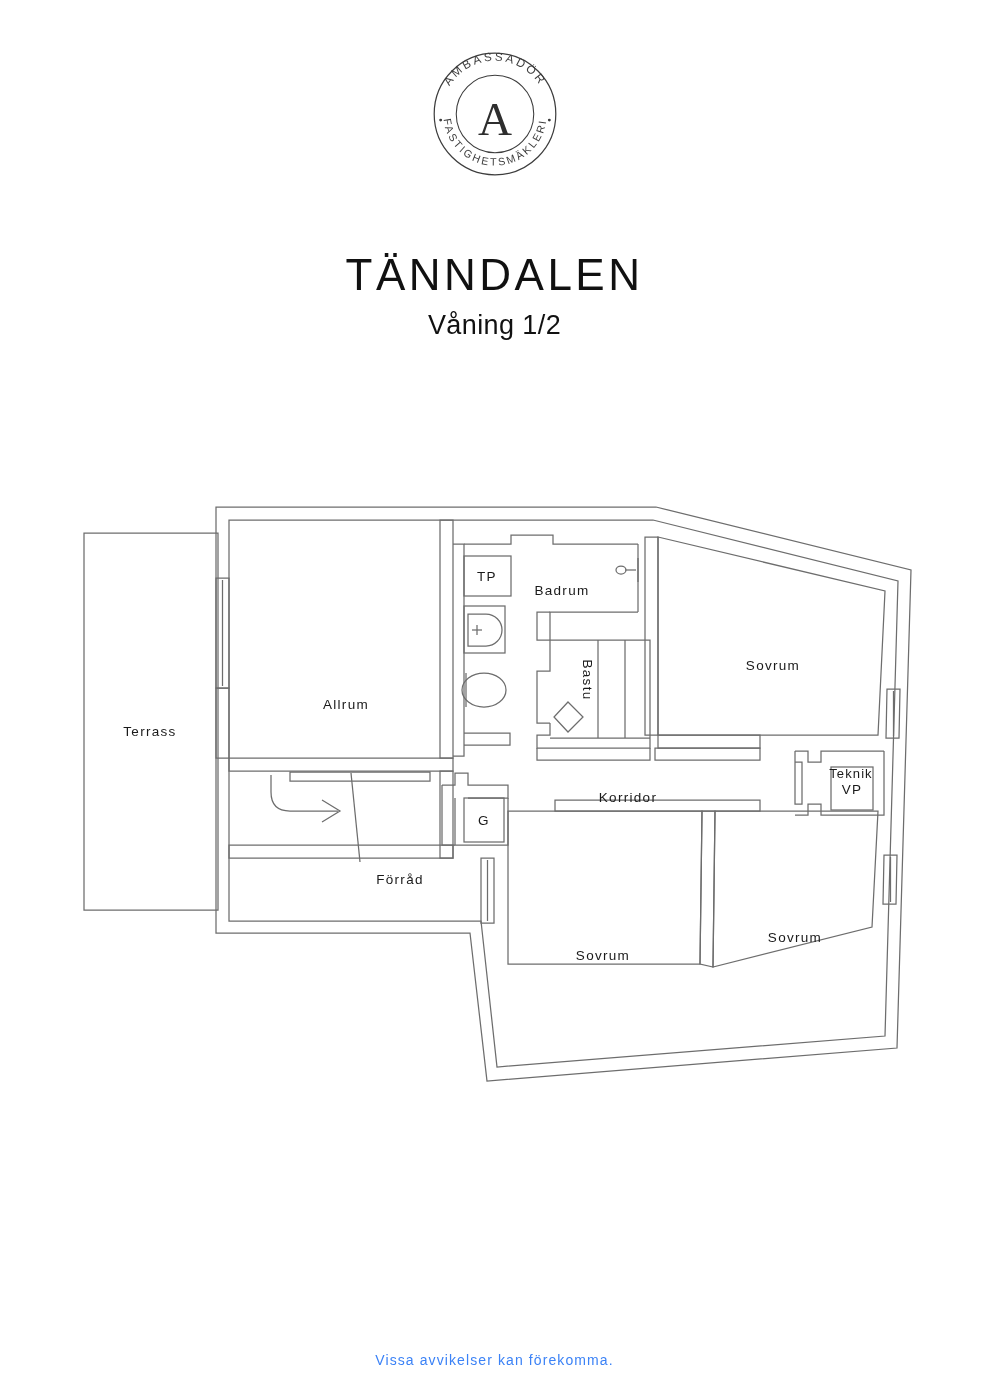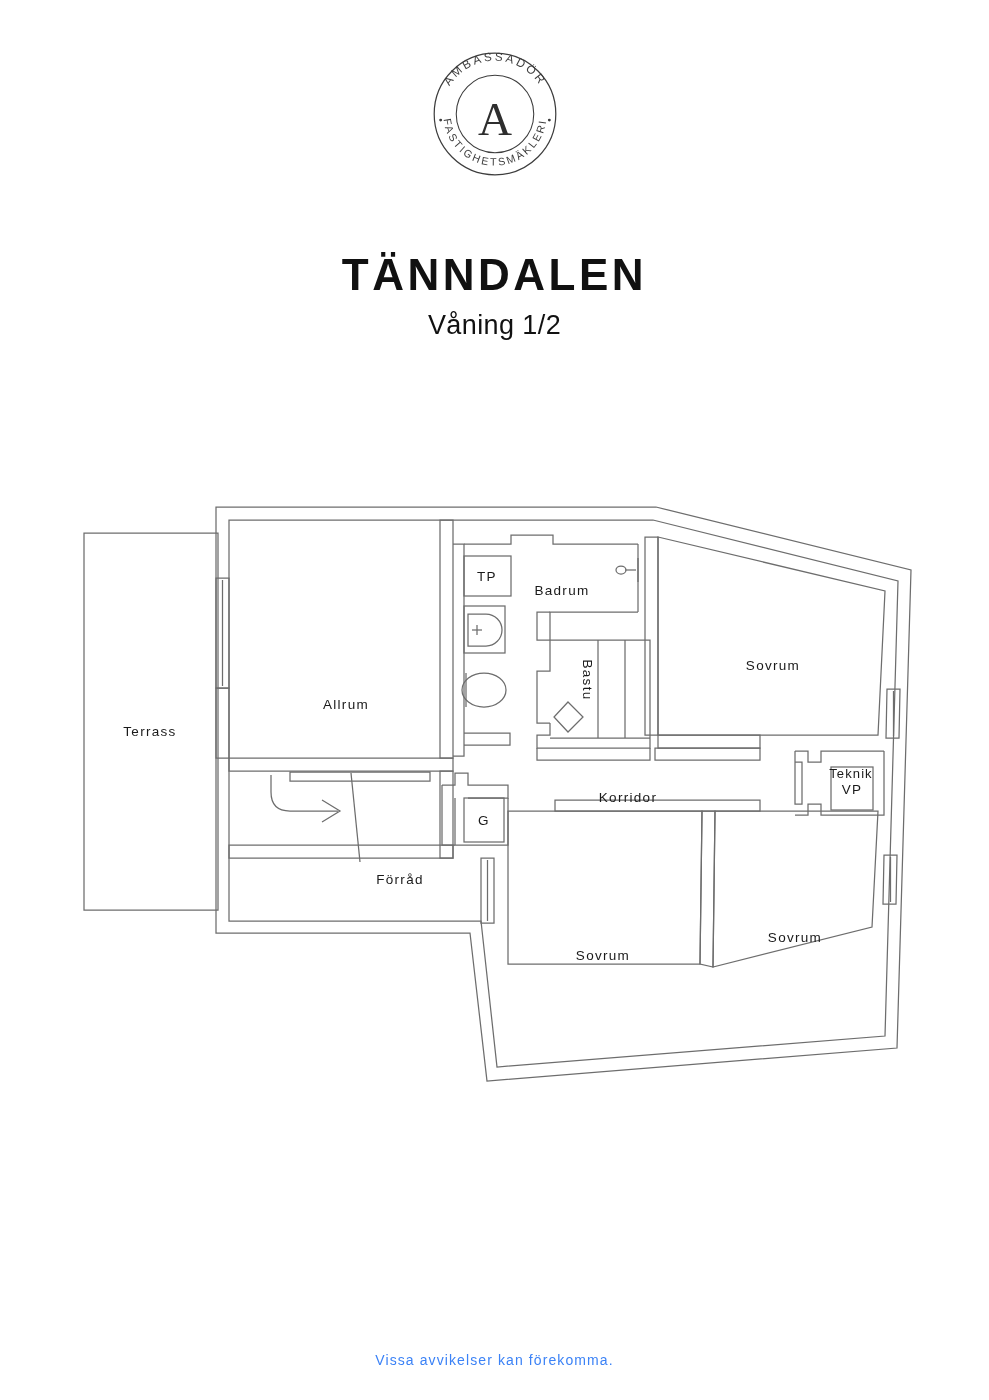--- a/index.html
+++ b/index.html
@@ -41,21 +41,21 @@
   .title-block {
     position: absolute;
     left: 0;
     top: 250px;
     width: 989px;
     text-align: center;
   }
   .title {
     font-size: 44px;
     letter-spacing: 3.5px;
-    font-weight: 700;
+    font-weight: 400;
     color: #111;
     margin: 0;
     line-height: 1.12;
   }
   .subtitle {
     font-size: 27px;
     font-weight: 400;
     color: #111;
     margin: 12px 0 4px 0;
     line-height: 1.1;

